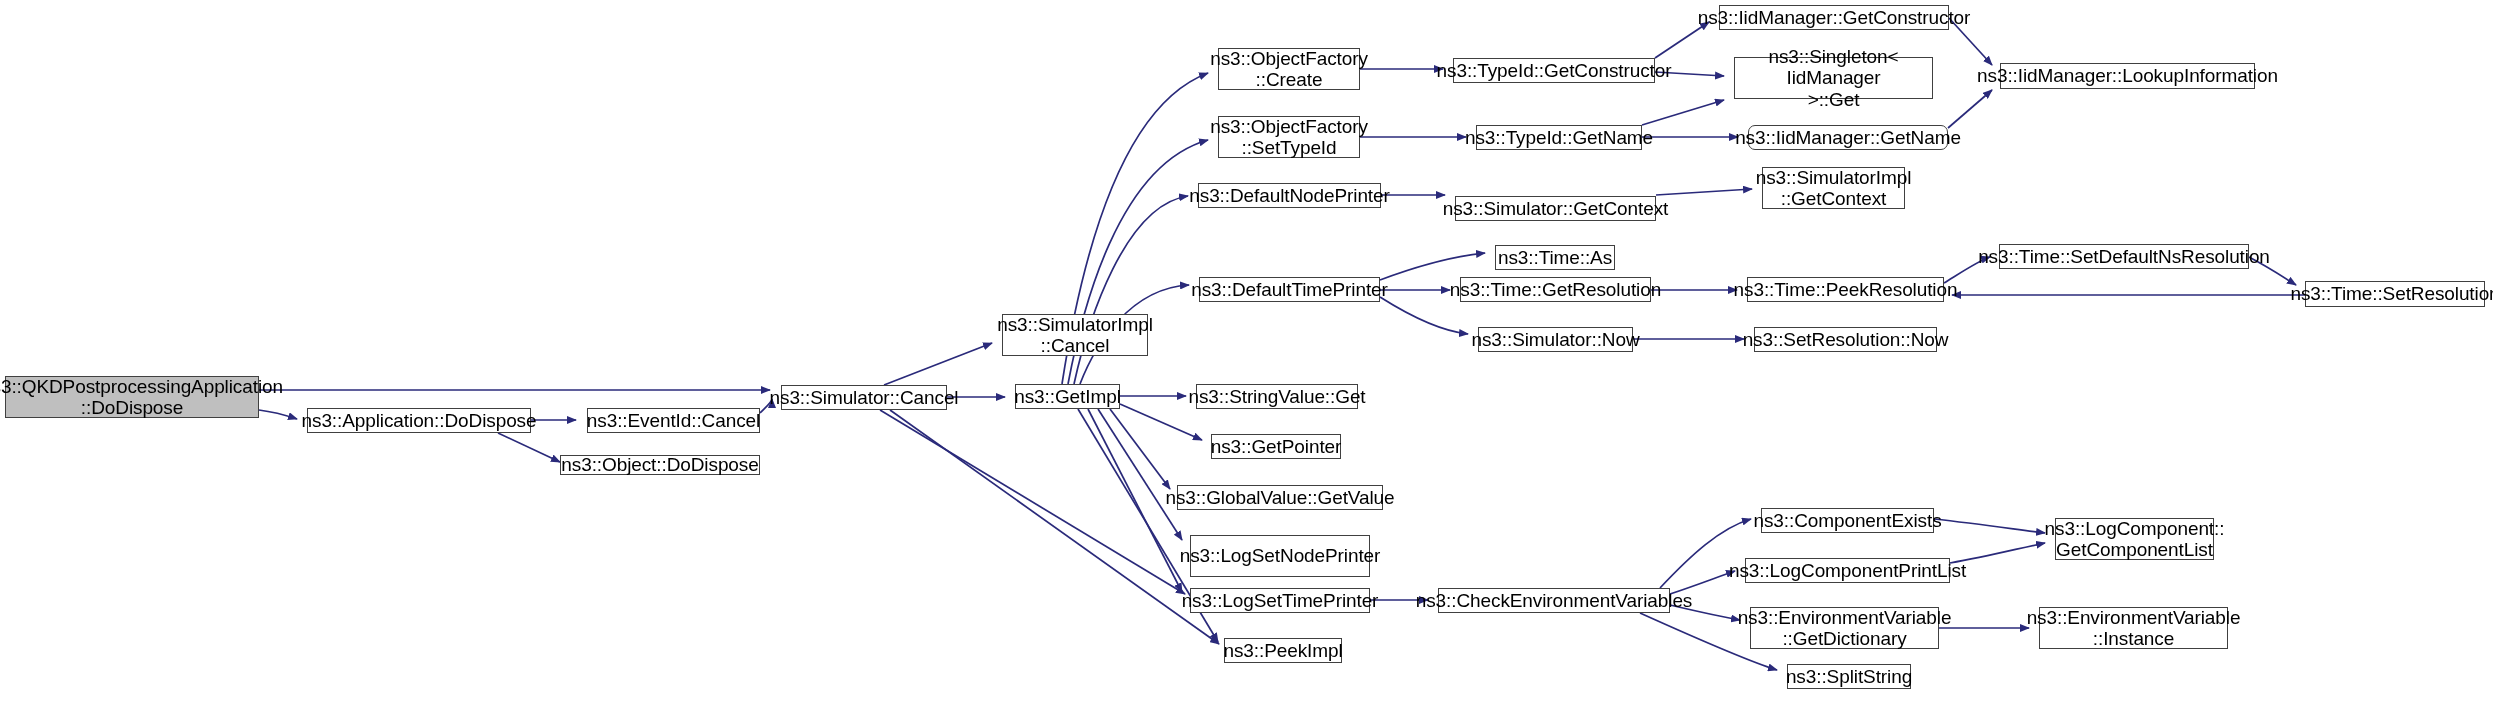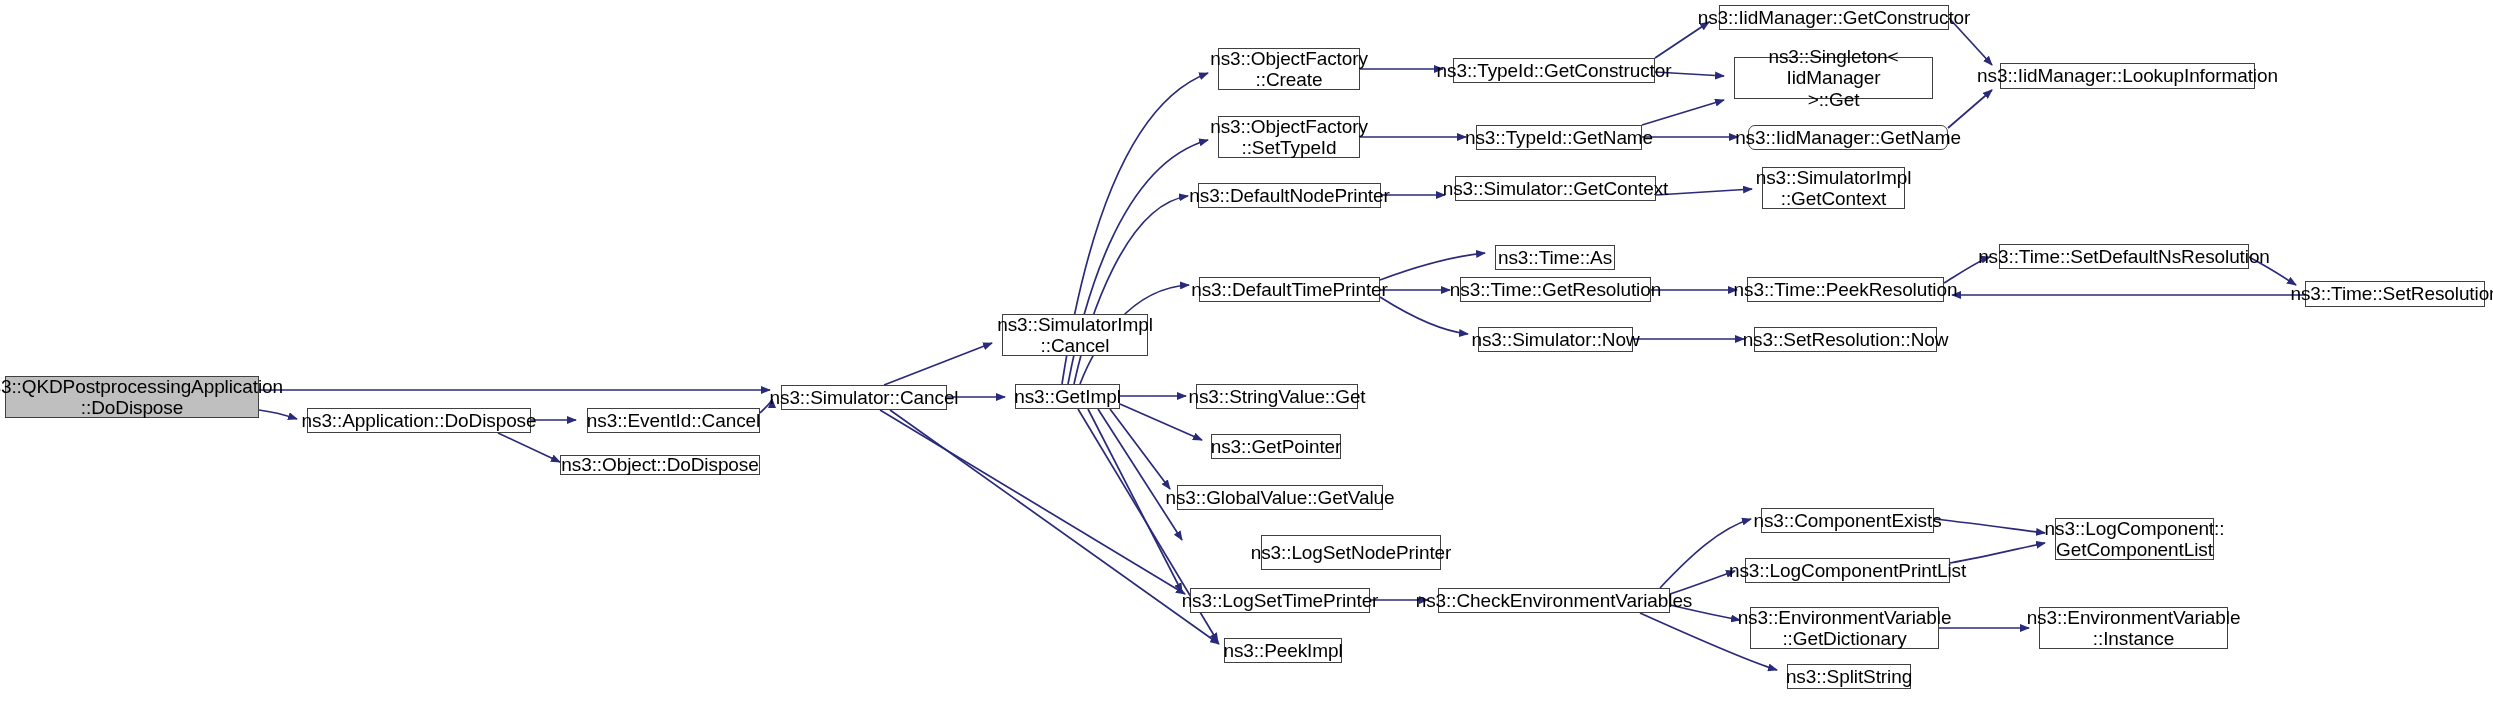--- a/index.html
+++ b/index.html
@@ -83,26 +83,26 @@
       <div class="node-box" style="left: 1015px; top: 384px; width: 105px; height: 25px; justify-content: center;"><span>ns3::GetImpl</span></div>
       <div class="node-box" style="left: 1218px; top: 48px; width: 142px; height: 42px;"><span>ns3::ObjectFactory
 ::Create</span></div>
       <div class="node-box" style="left: 1218px; top: 116px; width: 142px; height: 42px;"><span>ns3::ObjectFactory
 ::SetTypeId</span></div>
       <div class="node-box" style="left: 1198px; top: 183px; width: 183px; height: 25px;"><span>ns3::DefaultNodePrinter</span></div>
       <div class="node-box" style="left: 1199px; top: 277px; width: 181px; height: 25px;"><span>ns3::DefaultTimePrinter</span></div>
       <div class="node-box" style="left: 1196px; top: 384px; width: 162px; height: 25px;"><span>ns3::StringValue::Get</span></div>
       <div class="node-box" style="left: 1211px; top: 434px; width: 130px; height: 25px;"><span>ns3::GetPointer</span></div>
       <div class="node-box" style="left: 1177px; top: 485px; width: 206px; height: 25px;"><span>ns3::GlobalValue::GetValue</span></div>
-      <div class="node-box" style="left: 1261px; top: 535px; width: 180px; height: 35px;"><span>ns3::LogSetNodePrinter</span></div>
+      <div class="node-box" style="left: 1190px; top: 535px; width: 180px; height: 42px;"><span>ns3::LogSetNodePrinter</span></div>
       <div class="node-box" style="left: 1190px; top: 588px; width: 180px; height: 25px;"><span>ns3::LogSetTimePrinter</span></div>
       <div class="node-box" style="left: 1224px; top: 638px; width: 118px; height: 25px;"><span>ns3::PeekImpl</span></div>
       <div class="node-box" style="left: 1453px; top: 58px; width: 202px; height: 25px;"><span>ns3::TypeId::GetConstructor</span></div>
       <div class="node-box" style="left: 1476px; top: 125px; width: 166px; height: 25px;"><span>ns3::TypeId::GetName</span></div>
-      <div class="node-box" style="left: 1455px; top: 176px; width: 201px; height: 25px;"><span>ns3::Simulator::GetContext</span></div>
+      <div class="node-box" style="left: 1455px; top: 196px; width: 201px; height: 25px;"><span>ns3::Simulator::GetContext</span></div>
       <div class="node-box" style="left: 1495px; top: 245px; width: 120px; height: 25px;"><span>ns3::Time::As</span></div>
       <div class="node-box" style="left: 1460px; top: 277px; width: 191px; height: 25px;"><span>ns3::Time::GetResolution</span></div>
       <div class="node-box" style="left: 1478px; top: 327px; width: 155px; height: 25px;"><span>ns3::Simulator::Now</span></div>
       <div class="node-box" style="left: 1438px; top: 588px; width: 232px; height: 25px;"><span>ns3::CheckEnvironmentVariables</span></div>
       <div class="node-box" style="left: 1719px; top: 5px; width: 230px; height: 25px;"><span>ns3::IidManager::GetConstructor</span></div>
       <div class="node-box" style="left: 1734px; top: 57px; width: 199px; height: 42px;"><span>ns3::Singleton&lt; IidManager
 &gt;::Get</span></div>
       <div class="node-box" style="left: 1748px; top: 125px; width: 200px; height: 25px; border-radius: 7px;"><span>ns3::IidManager::GetName</span></div>
       <div class="node-box" style="left: 1762px; top: 167px; width: 143px; height: 42px;"><span>ns3::SimulatorImpl
 ::GetContext</span></div>

